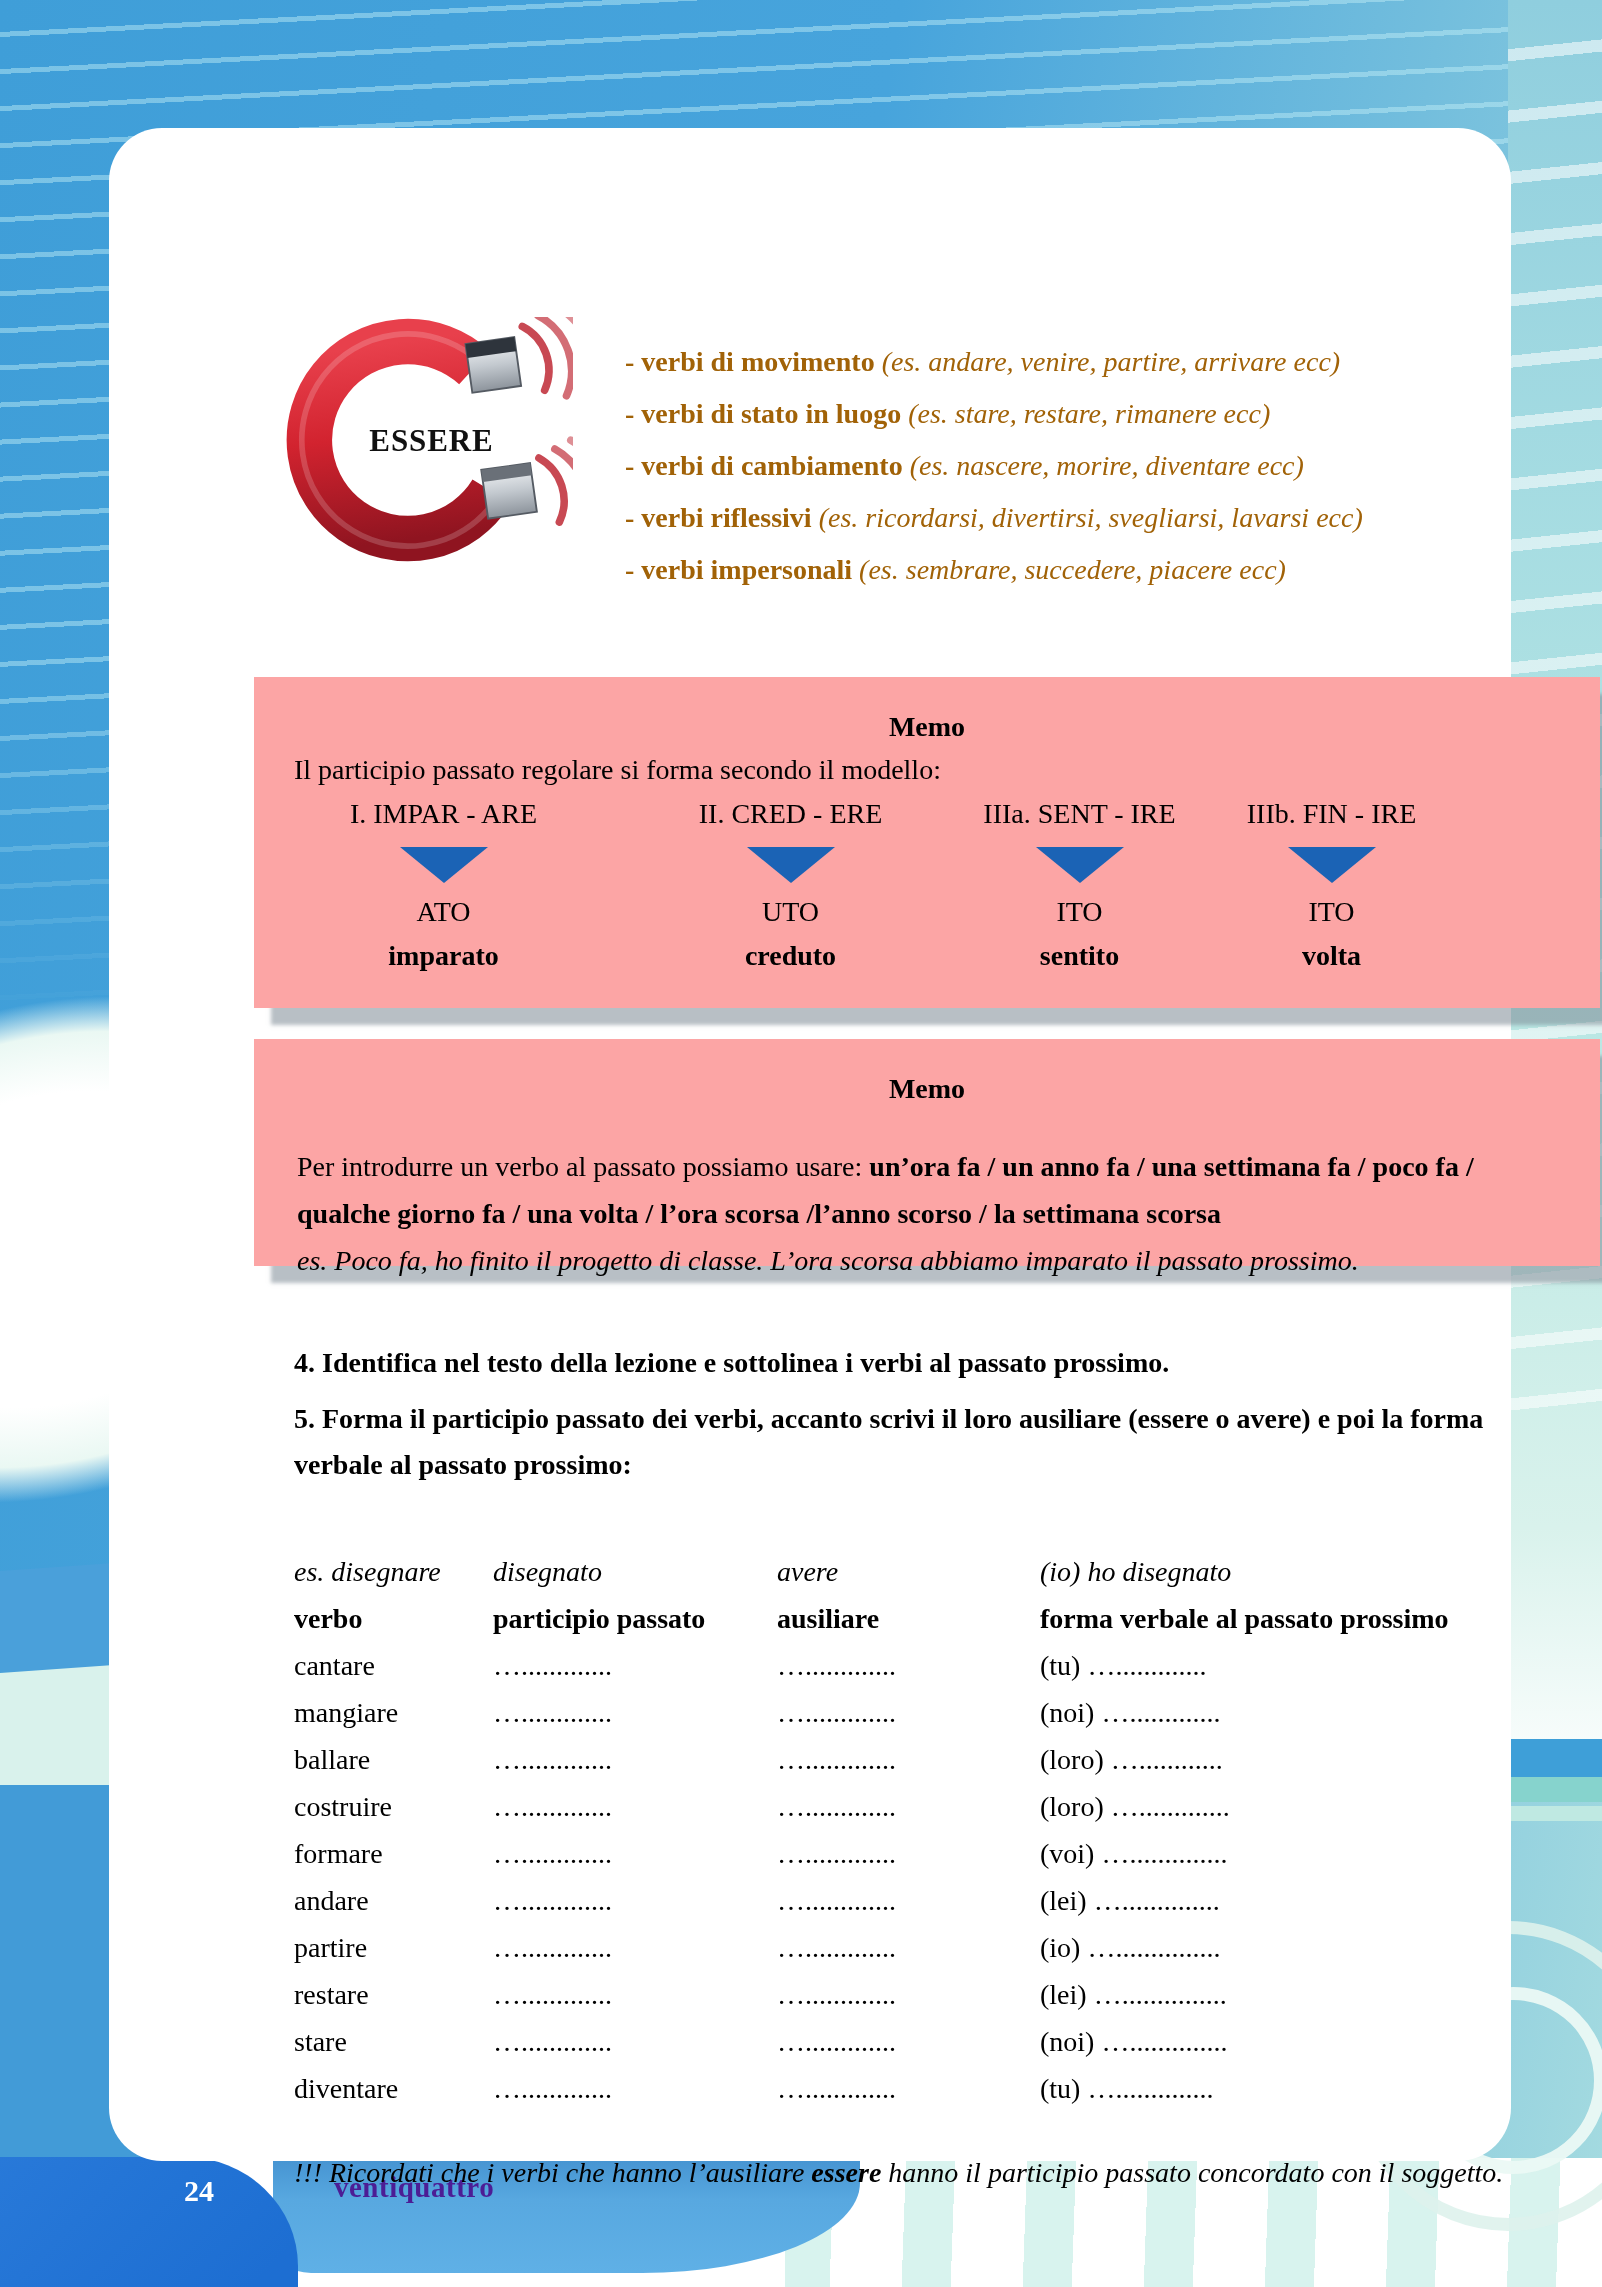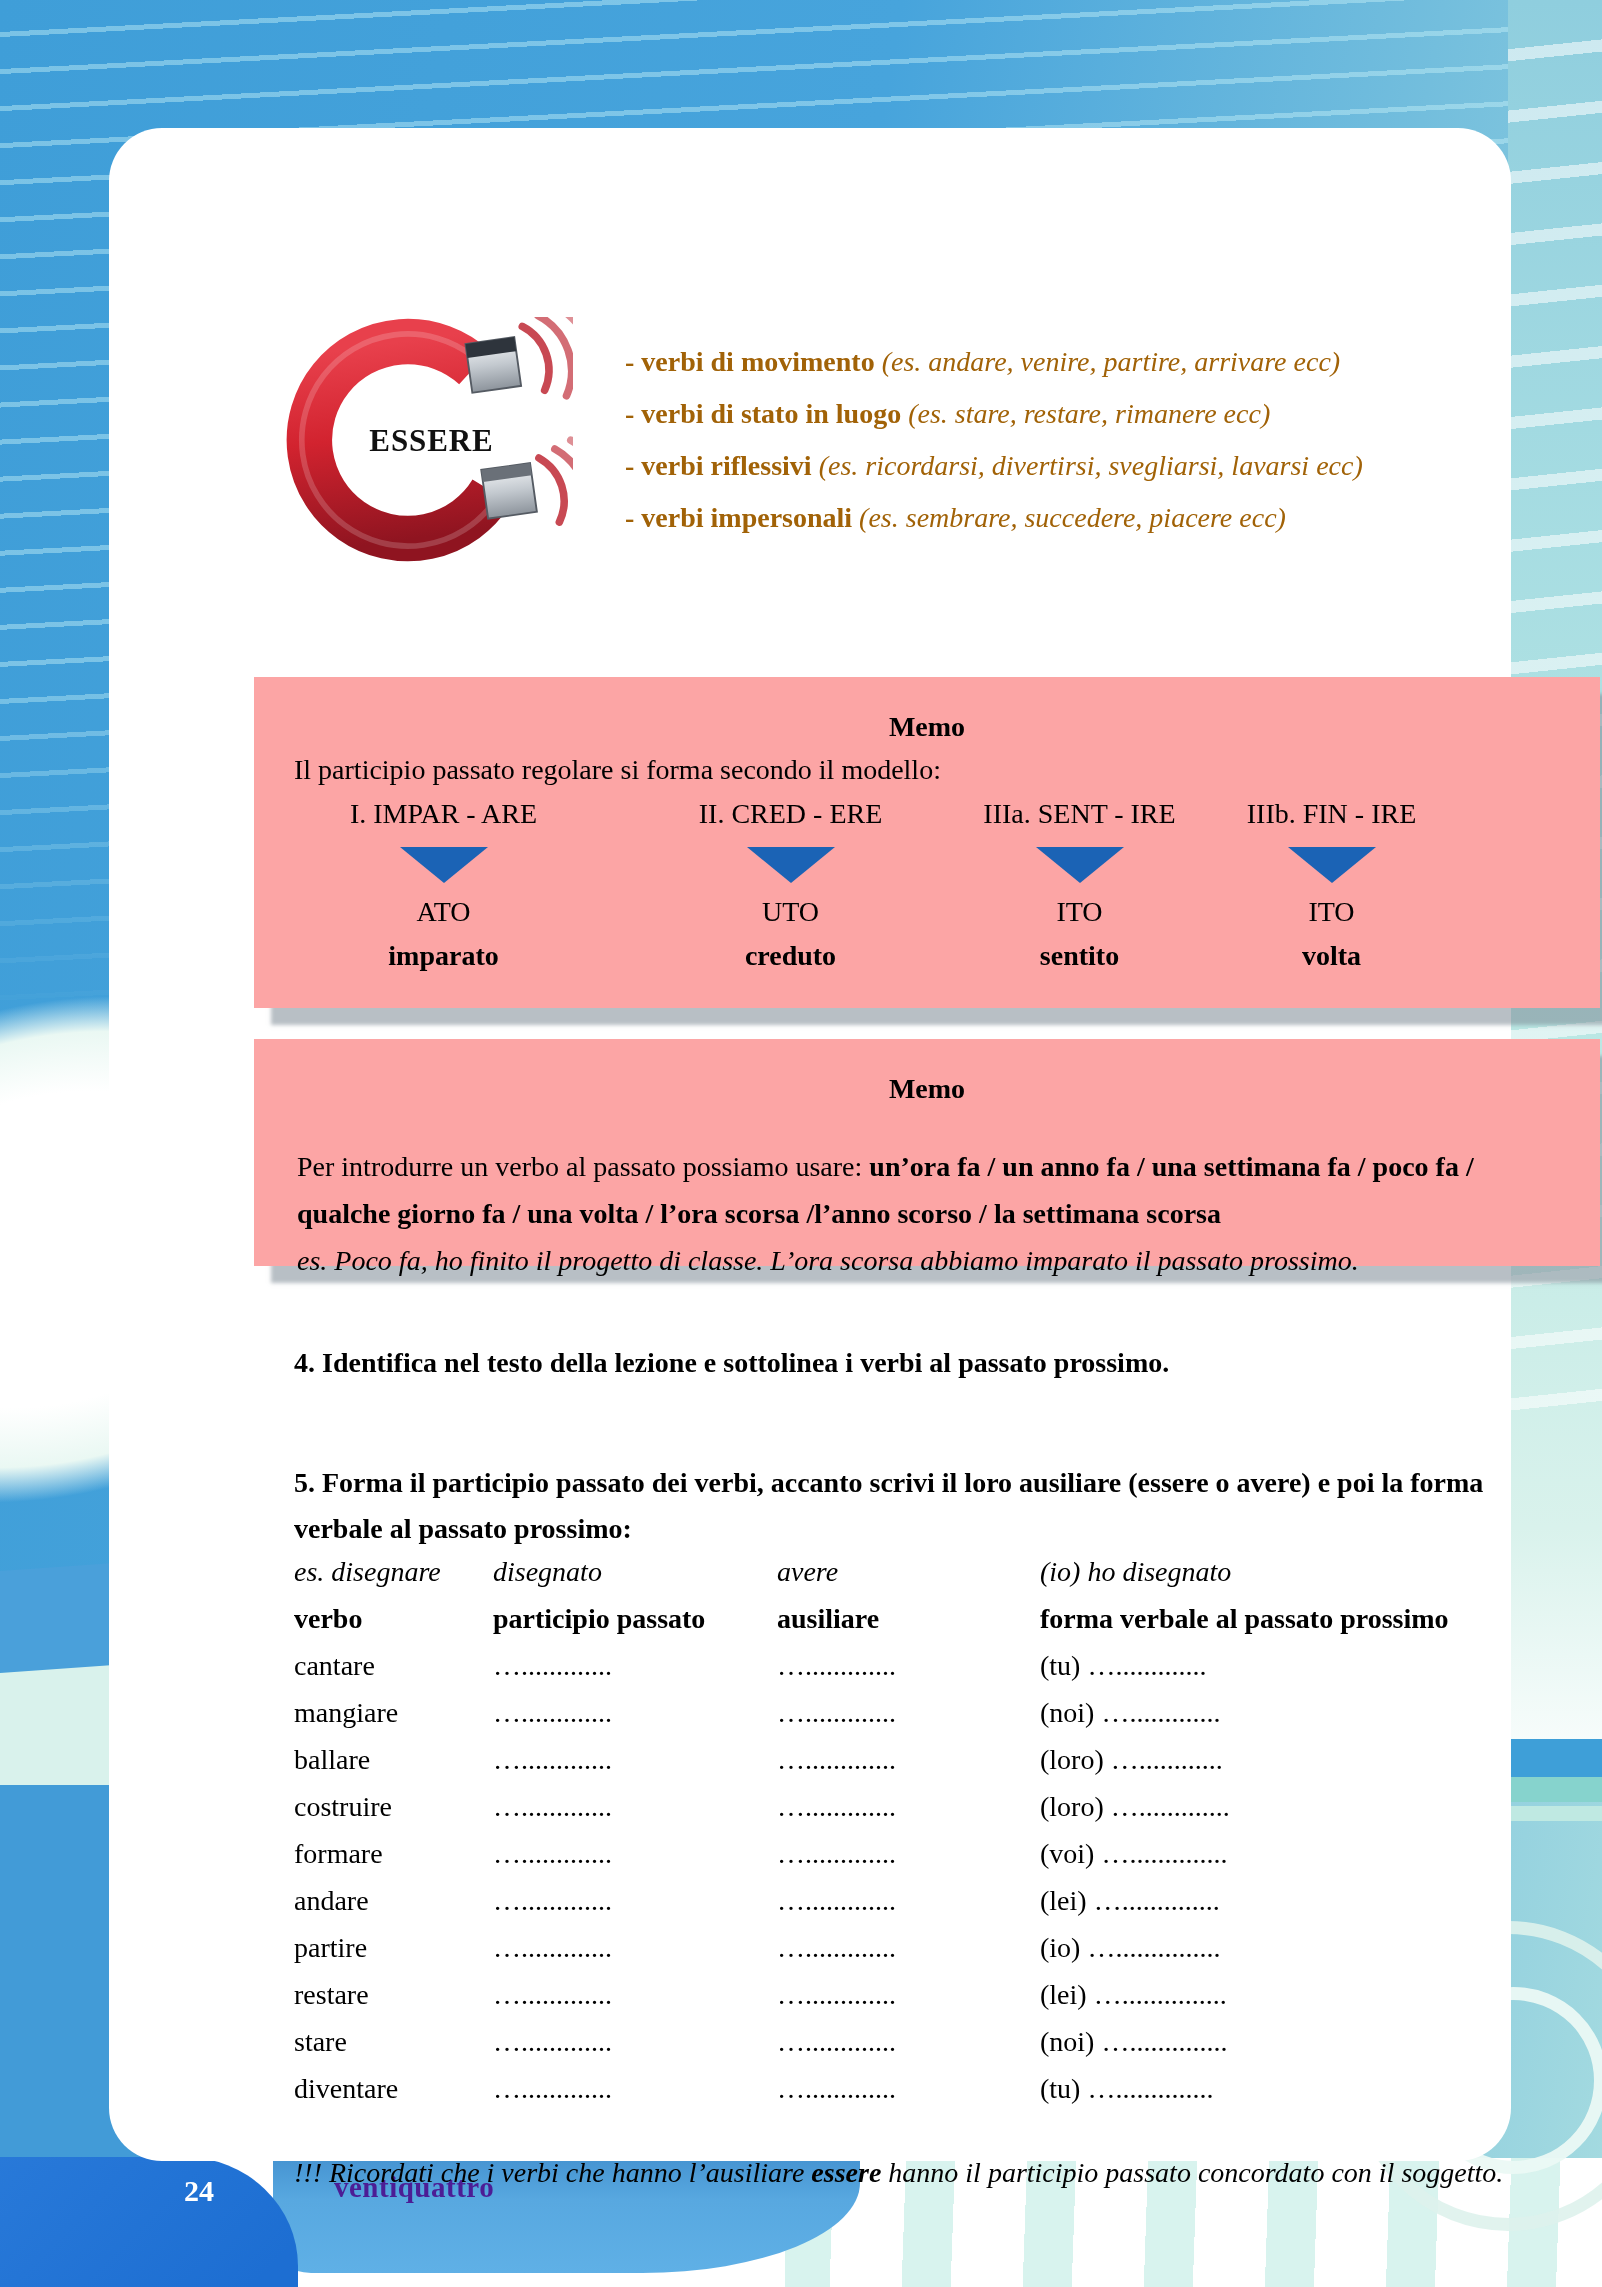--- a/index.html
+++ b/index.html
@@ -73,21 +73,21 @@
     border-top:36px solid #1b63b5;}
   .m1col .ending{margin-top:13.2px;}
   .m1col .result{margin-top:11.4px;font-weight:bold;}
   .c1{left:19px;} .c2{left:366px;} .c3{left:655px;} .c4{left:907px;}
   .m2body{margin:38px 43px 0;font-size:28px;line-height:47px;}
   .m2body .b2{font-weight:bold;}
   .m2ex{margin:0 43px;font-size:28px;line-height:47px;font-style:italic;}
 
   
   .ex4{left:185px;top:1212px;width:1268px;margin:0;font-size:28px;font-weight:bold;line-height:46px;}
-  .ex5{left:185px;top:1332px;width:1263px;margin:0;font-size:28px;font-weight:bold;line-height:46px;}
+  .ex5{left:185px;top:1268px;width:1263px;margin:0;font-size:28px;font-weight:bold;line-height:46px;}
 
   
   .vtable{left:185px;top:1420px;width:1235px;display:grid;
     grid-template-columns:199px 284px 263px auto;grid-auto-rows:47px;
     font-size:28px;}
   .vtable > div{line-height:47px;white-space:nowrap;}
   .vtable .it{font-style:italic;}
   .vtable .hd{font-weight:bold;}
 
   
@@ -159,20 +159,21 @@
           <path d="M 336 154 a 80 80 0 0 1 20 104" stroke-width="8" opacity="0.55"></path>
         </g>
       </g>
     </svg>
   </div>
   <div class="abs magnet-label">ESSERE</div>
 
   <ul class="abs verb-list">
     <li><span class="vb">- verbi di movimento </span><span class="vex">(es. andare, venire, partire, arrivare ecc)</span></li>
     <li><span class="vb">- verbi di stato in luogo </span><span class="vex">(es. stare, restare, rimanere ecc)</span></li>
+    <li><span class="vb">- verbi di cambiamento </span><span class="vex">(es. nascere, morire, diventare ecc)</span></li>
     <li><span class="vb">- verbi riflessivi </span><span class="vex">(es. ricordarsi, divertirsi, svegliarsi, lavarsi ecc)</span></li>
     <li><span class="vb">- verbi impersonali </span><span class="vex">(es. sembrare, succedere, piacere ecc)</span></li>
   </ul>
 
   <div class="abs memo memo1">
     <div class="memo-title">Memo</div>
     <div class="memo-intro">Il participio passato regolare si forma secondo il modello:</div>
 
     <div class="m1col c1">
       <div class="model">I. IMPAR - ARE</div>

